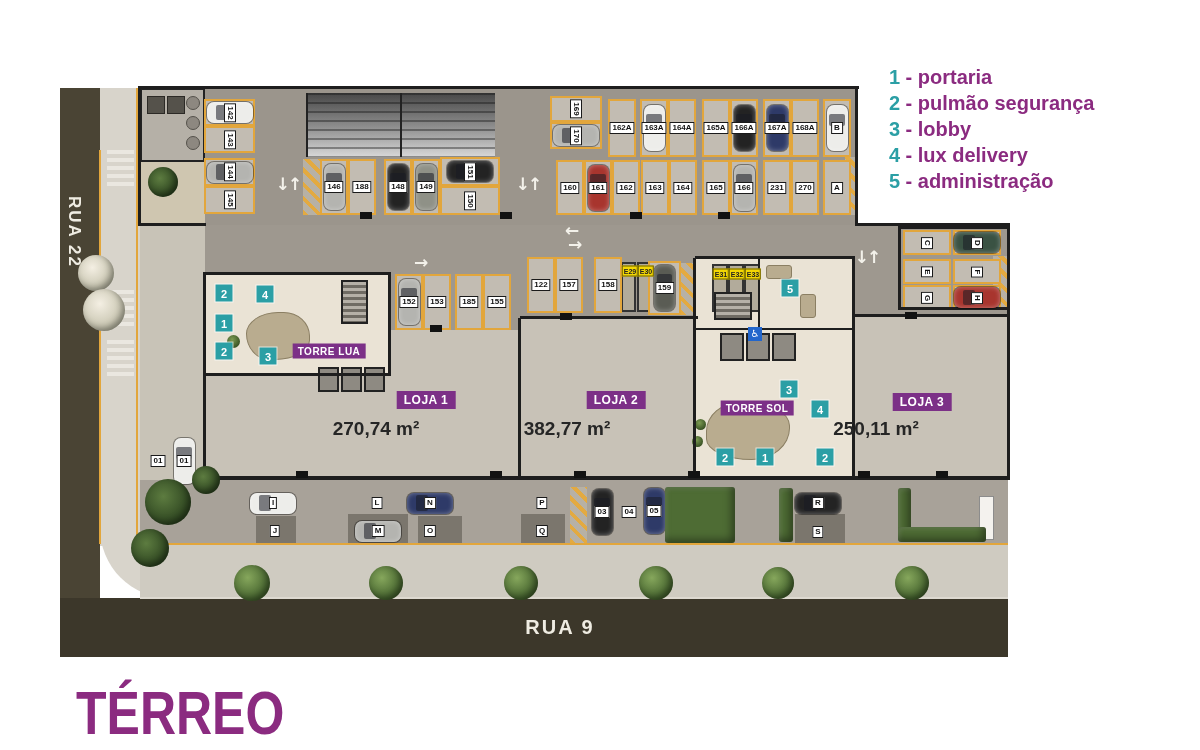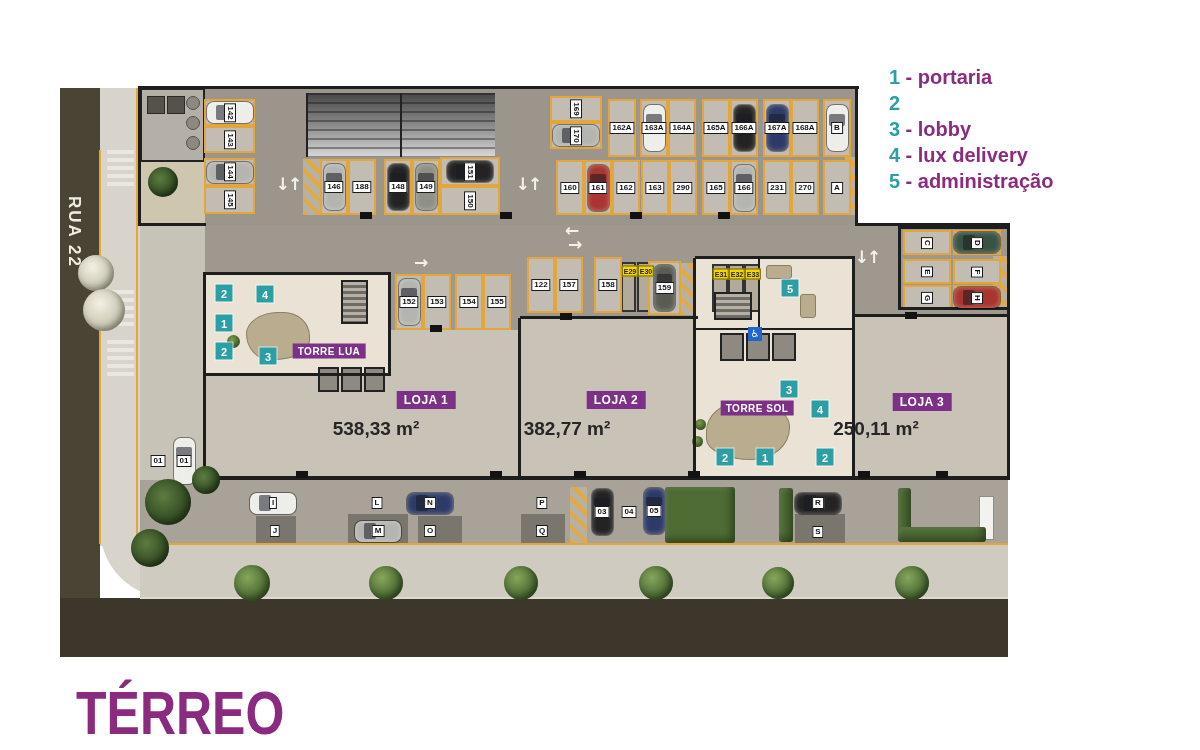--- a/index.html
+++ b/index.html
@@ -99,29 +99,31 @@
 
   <div class="abs" style="left:306px;top:93px;width:188px;height:64px;border-left:2px solid #222;border-right:2px solid #222;box-sizing:border-box;">
     <div class="lane" style="left:0;"></div>
     <div class="lane" style="left:93px;"></div>
     <div class="abs" style="left:92px;top:0;width:2px;height:100%;background:#222;"></div>
   </div>
 
   <div class="door" style="left:979px;top:496px;width:15px;height:44px;"></div>
 
   <div class="rua22">RUA 22</div>
+  <div class="rua9">RUA 9</div>
 
   <div class="legend">
       <div id="legend-list">
         <div class="lgrow">
           <span class="lgnum">1</span>
           <span class="lgtext"> - portaria</span>
         </div>
         <div class="lgrow">
           <span class="lgnum">2</span>
+          <span class="lgtext"> - pulmão segurança</span>
         </div>
         <div class="lgrow">
           <span class="lgnum">3</span>
           <span class="lgtext"> - lobby</span>
         </div>
         <div class="lgrow">
           <span class="lgnum">4</span>
           <span class="lgtext"> - lux delivery</span>
         </div>
         <div class="lgrow">
@@ -310,21 +312,21 @@
     <div class="spot" style="position: absolute; left: 584px; top: 160px; width: 28px; height: 55px;"></div>
     <div class="car" style="position: absolute; left: 587.5px; top: 164.5px; width: 21px; height: 46px; background: rgb(168, 53, 46);">
       <div class="glass" style="left: 14%; top: 20%; width: 72%; height: 26%;"></div>
     </div>
     <div class="ptag" style="left: 598px; top: 187.5px;">161</div>
     <div class="spot" style="position: absolute; left: 612px; top: 160px; width: 28px; height: 55px;"></div>
     <div class="ptag" style="left: 626px; top: 187.5px;">162</div>
     <div class="spot" style="position: absolute; left: 641px; top: 160px; width: 28px; height: 55px;"></div>
     <div class="ptag" style="left: 655px; top: 187.5px;">163</div>
     <div class="spot" style="position: absolute; left: 669px; top: 160px; width: 28px; height: 55px;"></div>
-    <div class="ptag" style="left: 683px; top: 187.5px;">290</div>
+    <div class="ptag" style="left: 683px; top: 187.5px;">164</div>
     <div class="spot" style="position: absolute; left: 702px; top: 160px; width: 28px; height: 55px;"></div>
     <div class="ptag" style="left: 716px; top: 187.5px;">165</div>
     <div class="spot" style="position: absolute; left: 730px; top: 160px; width: 28px; height: 55px;"></div>
     <div class="car" style="position: absolute; left: 733.5px; top: 164.5px; width: 21px; height: 46px; background: rgb(180, 180, 176);">
       <div class="glass" style="left: 14%; top: 20%; width: 72%; height: 26%;"></div>
     </div>
     <div class="ptag" style="left: 744px; top: 187.5px;">166</div>
     <div class="spot" style="position: absolute; left: 763px; top: 160px; width: 28px; height: 55px;"></div>
     <div class="ptag" style="left: 777px; top: 187.5px;">231</div>
     <div class="spot" style="position: absolute; left: 791px; top: 160px; width: 28px; height: 55px;"></div>
@@ -332,21 +334,21 @@
     <div class="spot" style="position: absolute; left: 823px; top: 160px; width: 28px; height: 55px;"></div>
     <div class="ptag" style="left: 837px; top: 187.5px;">A</div>
     <div class="spot" style="position: absolute; left: 395px; top: 274px; width: 28px; height: 56px;"></div>
     <div class="car" style="position: absolute; left: 398.5px; top: 279px; width: 21px; height: 46px; background: rgb(180, 180, 176);">
       <div class="glass" style="left: 14%; top: 20%; width: 72%; height: 26%;"></div>
     </div>
     <div class="ptag" style="left: 409px; top: 302px;">152</div>
     <div class="spot" style="position: absolute; left: 423px; top: 274px; width: 28px; height: 56px;"></div>
     <div class="ptag" style="left: 437px; top: 302px;">153</div>
     <div class="spot" style="position: absolute; left: 455px; top: 274px; width: 28px; height: 56px;"></div>
-    <div class="ptag" style="left: 469px; top: 302px;">154</div>
+    <div class="ptag" style="left: 469px; top: 302px;">185</div>
     <div class="spot" style="position: absolute; left: 483px; top: 274px; width: 28px; height: 56px;"></div>
     <div class="ptag" style="left: 497px; top: 302px;">155</div>
     <div class="spot" style="position: absolute; left: 527px; top: 257px; width: 28px; height: 56px;"></div>
     <div class="ptag" style="left: 541px; top: 285px;">122</div>
     <div class="spot" style="position: absolute; left: 555px; top: 257px; width: 28px; height: 56px;"></div>
     <div class="ptag" style="left: 569px; top: 285px;">157</div>
     <div class="spot" style="position: absolute; left: 594px; top: 257px; width: 28px; height: 56px;"></div>
     <div class="ptag" style="left: 608px; top: 285px;">158</div>
     <div class="spot" style="position: absolute; left: 648px; top: 261px; width: 33px; height: 54px;"></div>
     <div class="car" style="position: absolute; left: 654px; top: 265px; width: 21px; height: 46px; background: rgb(90, 92, 84);">
@@ -420,21 +422,21 @@
     <div class="badge" style="left: 790px; top: 288px;">5</div>
     <div class="badge" style="left: 789px; top: 389px;">3</div>
     <div class="badge" style="left: 820px; top: 409px;">4</div>
     <div class="badge" style="left: 725px; top: 457px;">2</div>
     <div class="badge" style="left: 765px; top: 457px;">1</div>
     <div class="badge" style="left: 825px; top: 457px;">2</div>
     <div class="access" style="left: 755px; top: 334px;">♿</div>
     <div class="ttag" style="left: 329px; top: 351px;">TORRE LUA</div>
     <div class="ttag" style="left: 757px; top: 408px;">TORRE SOL</div>
     <div class="ltag" style="left: 426px; top: 400px;">LOJA 1</div>
-    <div class="areat" style="left: 376px; top: 429px;">538,33 m²</div>
+    <div class="areat" style="left: 376px; top: 429px;">270,74 m²</div>
     <div class="ltag" style="left: 616px; top: 400px;">LOJA 2</div>
     <div class="areat" style="left: 567px; top: 429px;">382,77 m²</div>
     <div class="ltag" style="left: 922px; top: 402px;">LOJA 3</div>
     <div class="areat" style="left: 876px; top: 429px;">250,11 m²</div>
     <div class="arrow" style="left: 288px; top: 184px;">↓↑</div>
     <div class="arrow" style="left: 528px; top: 184px;">↓↑</div>
     <div class="arrow" style="left: 867px; top: 257px;">↓↑</div>
     <div class="arrow" style="left: 420px; top: 262px;">→</div>
     <div class="arrow" style="left: 571px; top: 230px;">←</div>
     <div class="arrow" style="left: 574px; top: 244px;">→</div>

